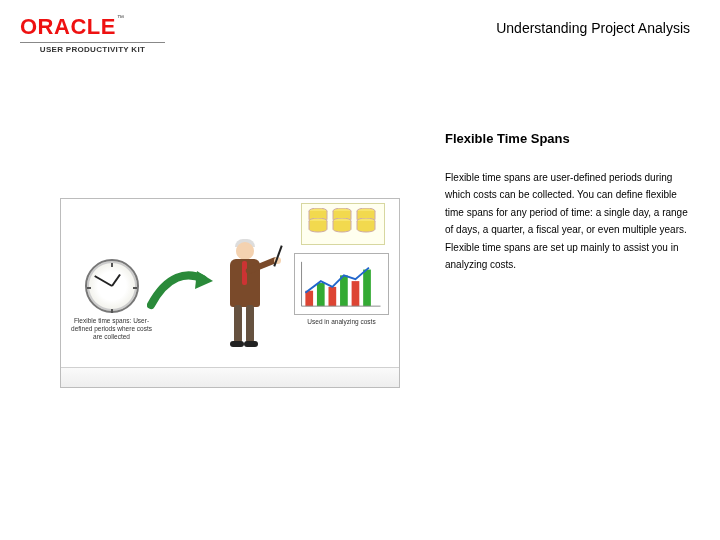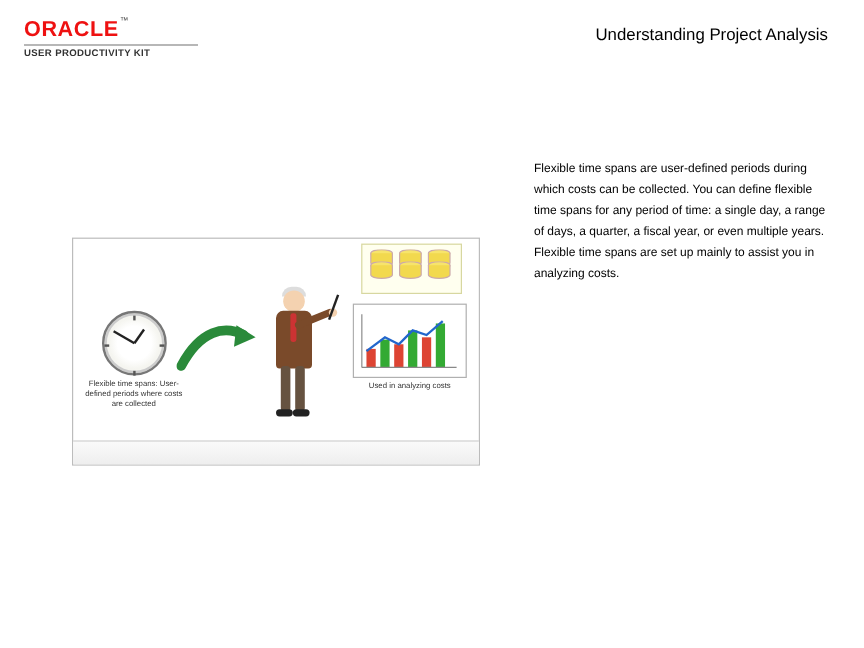--- a/index.html
+++ b/index.html
@@ -2,23 +2,23 @@
 <html><head>
 <meta charset="utf-8">
 <style>
   * { box-sizing: border-box; margin: 0; padding: 0; }
   html, body { width: 720px; height: 540px; background: #fff; font-family: Arial, Helvetica, sans-serif; color: #000; }
   .page { position: relative; width: 720px; height: 540px; }
 
   
   .header { position: absolute; top: 14px; left: 20px; width: 680px; height: 40px; }
   .logo-block { display: inline-block; }
-  .oracle-word { font-family: Arial, Helvetica, sans-serif; font-weight: 900; font-size: 18px; letter-spacing: 0.5px; color: #e11; display:inline-block; vertical-align: middle; }
+  .oracle-word { font-family: Arial, Helvetica, sans-serif; font-weight: 900; font-size: 22px; letter-spacing: 0.5px; color: #e11; display:inline-block; vertical-align: middle; }
   .tm { font-size: 7px; vertical-align: top; color: #444; margin-left:1px; }
-  .upk-label { font-size: 8px; font-weight: 700; color: #333; letter-spacing: 0.3px; margin-top: 0; }
+  .upk-label { font-size: 8px; font-weight: 700; color: #333; letter-spacing: 0.3px; margin-top: 0; text-align: center; }
   .logo-sep { height:1px; background:#888; margin: 2px 0 2px 0; width: 145px; }
   .title { position:absolute; top: 6px; right: 10px; font-size: 14px; color:#000; }
 
   
   .illus { position:absolute; top: 198px; left: 60px; width: 340px; height: 190px; border: 1px solid #bcbcbc; background: #fff; }
 
   
   .clock-wrap { position:absolute; left: 8px; top: 60px; width: 85px; text-align:center; }
   .clock { width: 54px; height: 54px; border-radius: 50%; border: 2px solid #777; background:
       radial-gradient(circle at 50% 50%, #fff 0 40%, #f5f5f0 60%);
@@ -158,16 +158,17 @@
           <line x1="2" y1="4" x2="2" y2="50" stroke="#888"></line>
         </svg>
       </div>
       <div class="chart-caption">Used in analyzing costs</div>
     </div>
 
     <div class="illus-band"></div>
   </div>
 
   <div class="text-col">
+    <span class="section-title">Flexible Time Spans</span>
     <span class="body-text">Flexible time spans are user-defined periods during which costs can be collected. You can define flexible time spans for any period of time: a single day, a range of days, a quarter, a fiscal year, or even multiple years. Flexible time spans are set up mainly to assist you in analyzing costs.</span>
   </div>
 
 </div>
 
 </body></html>

